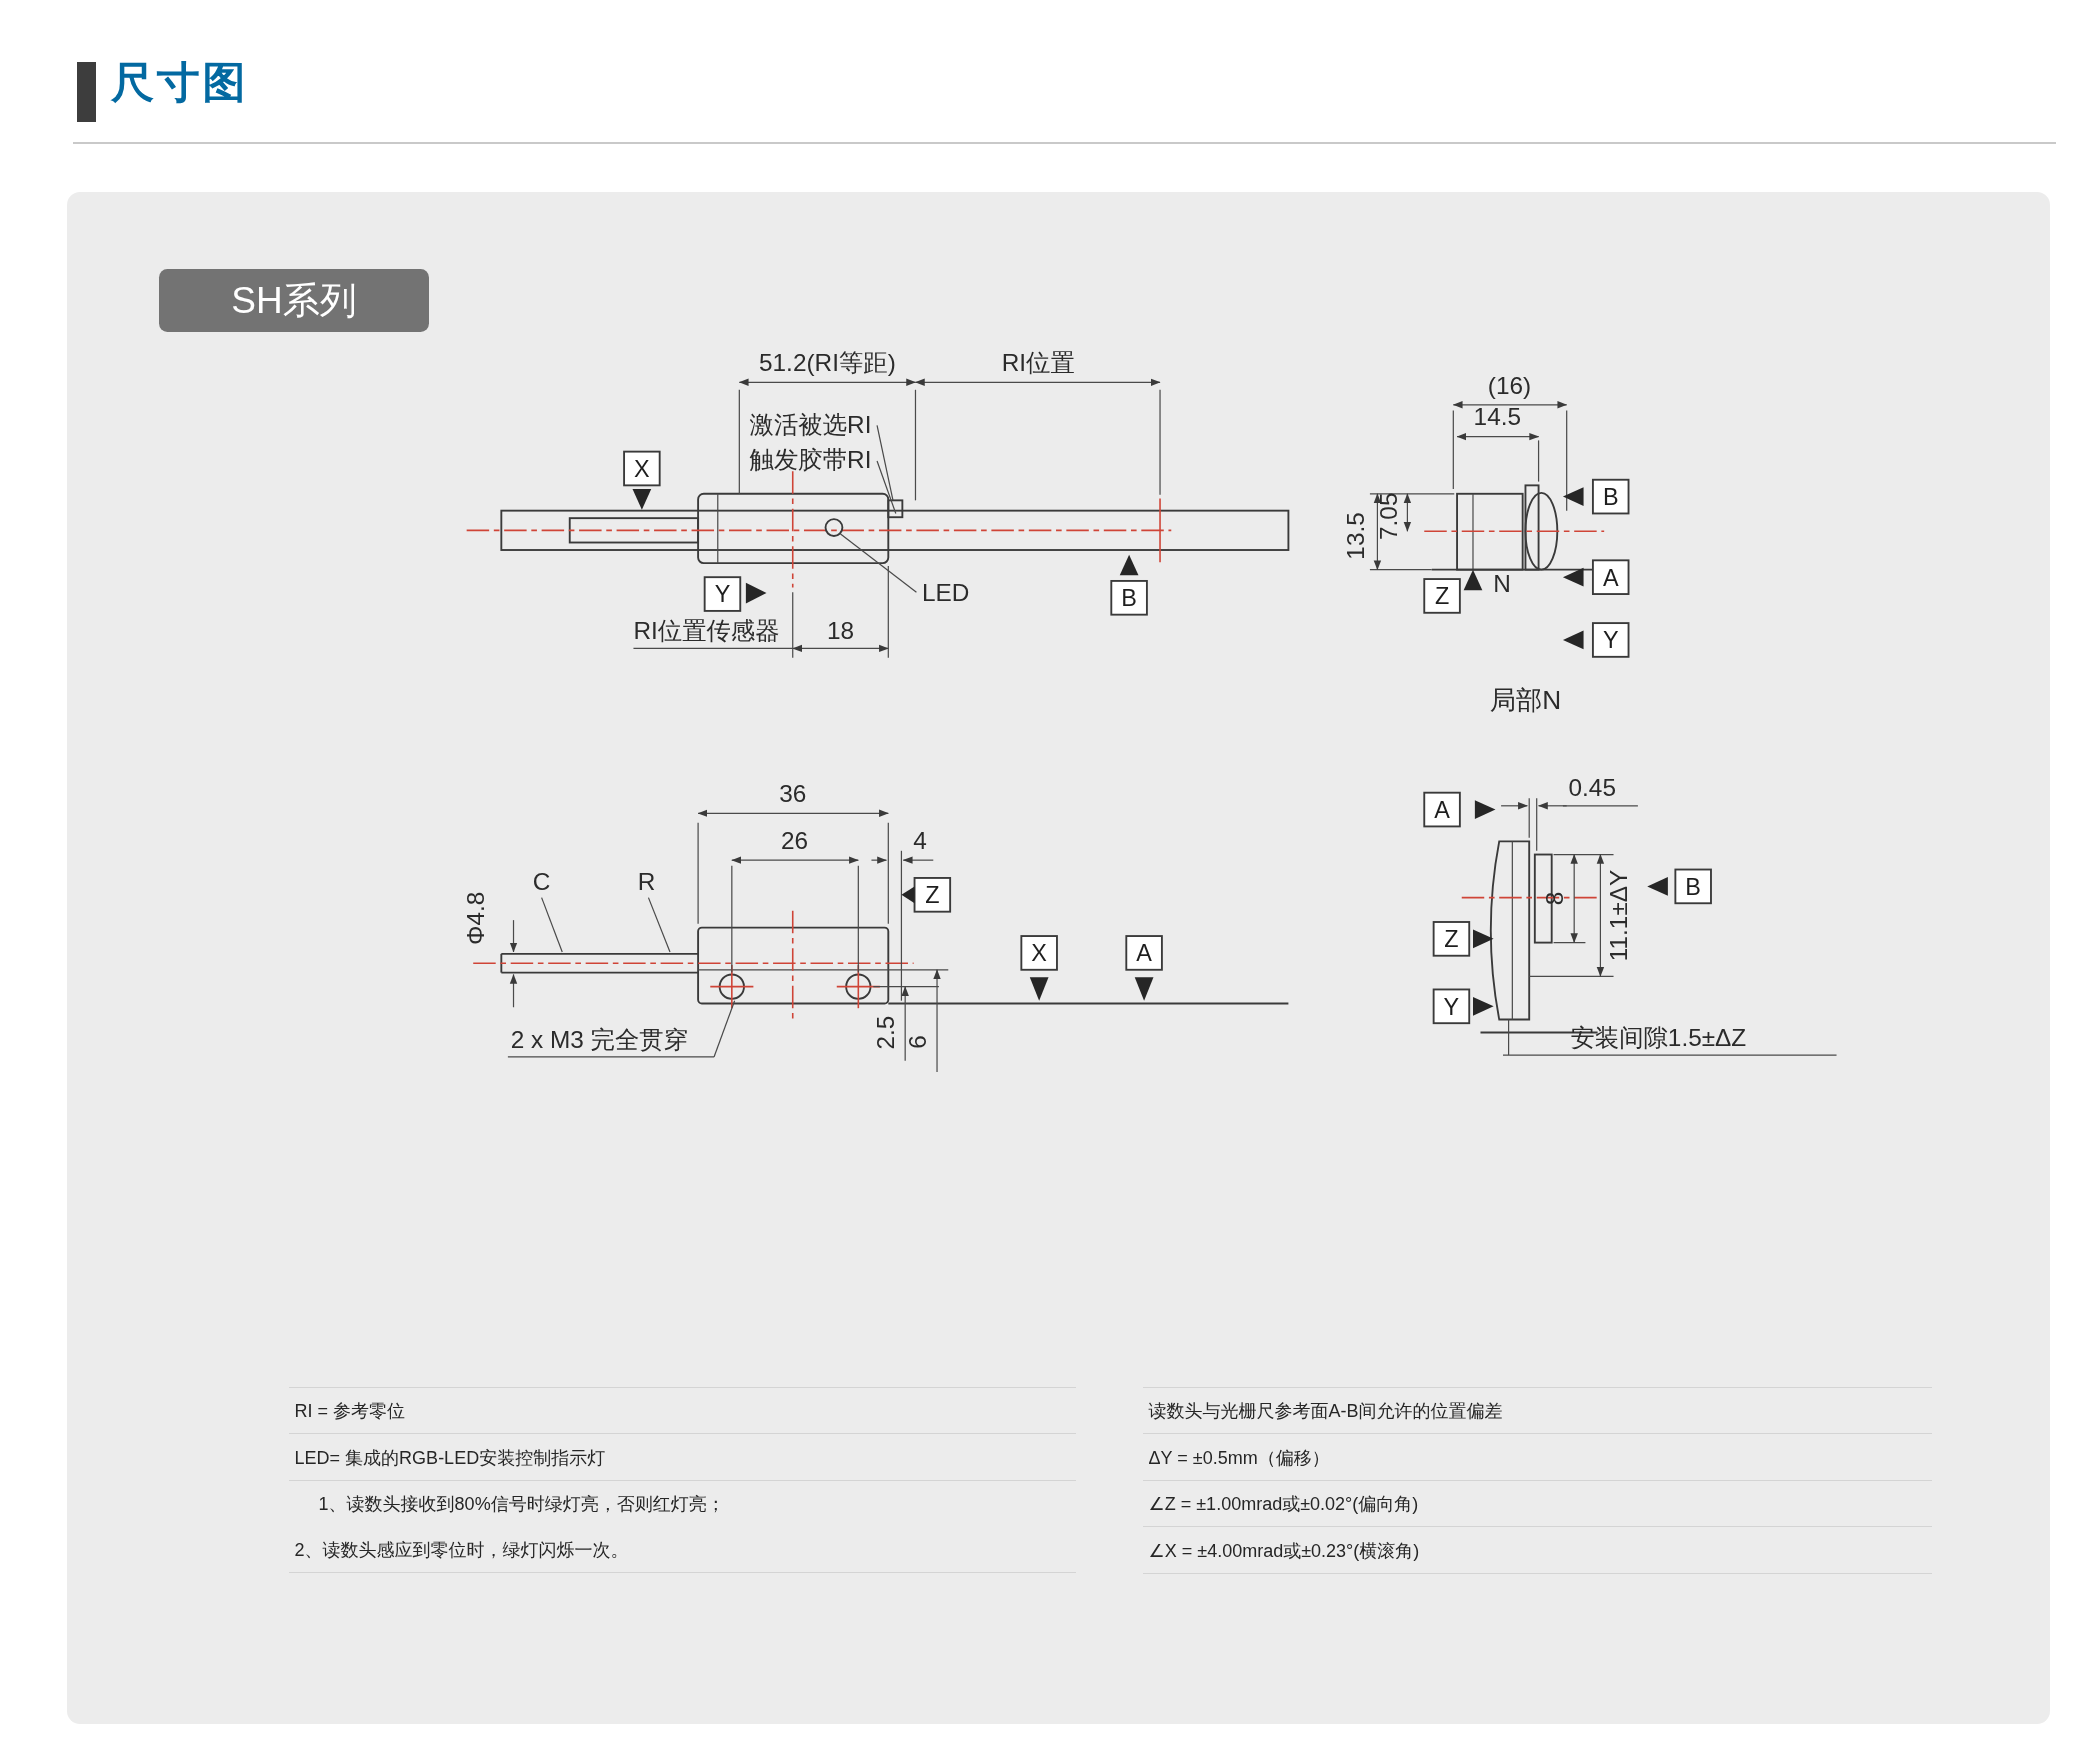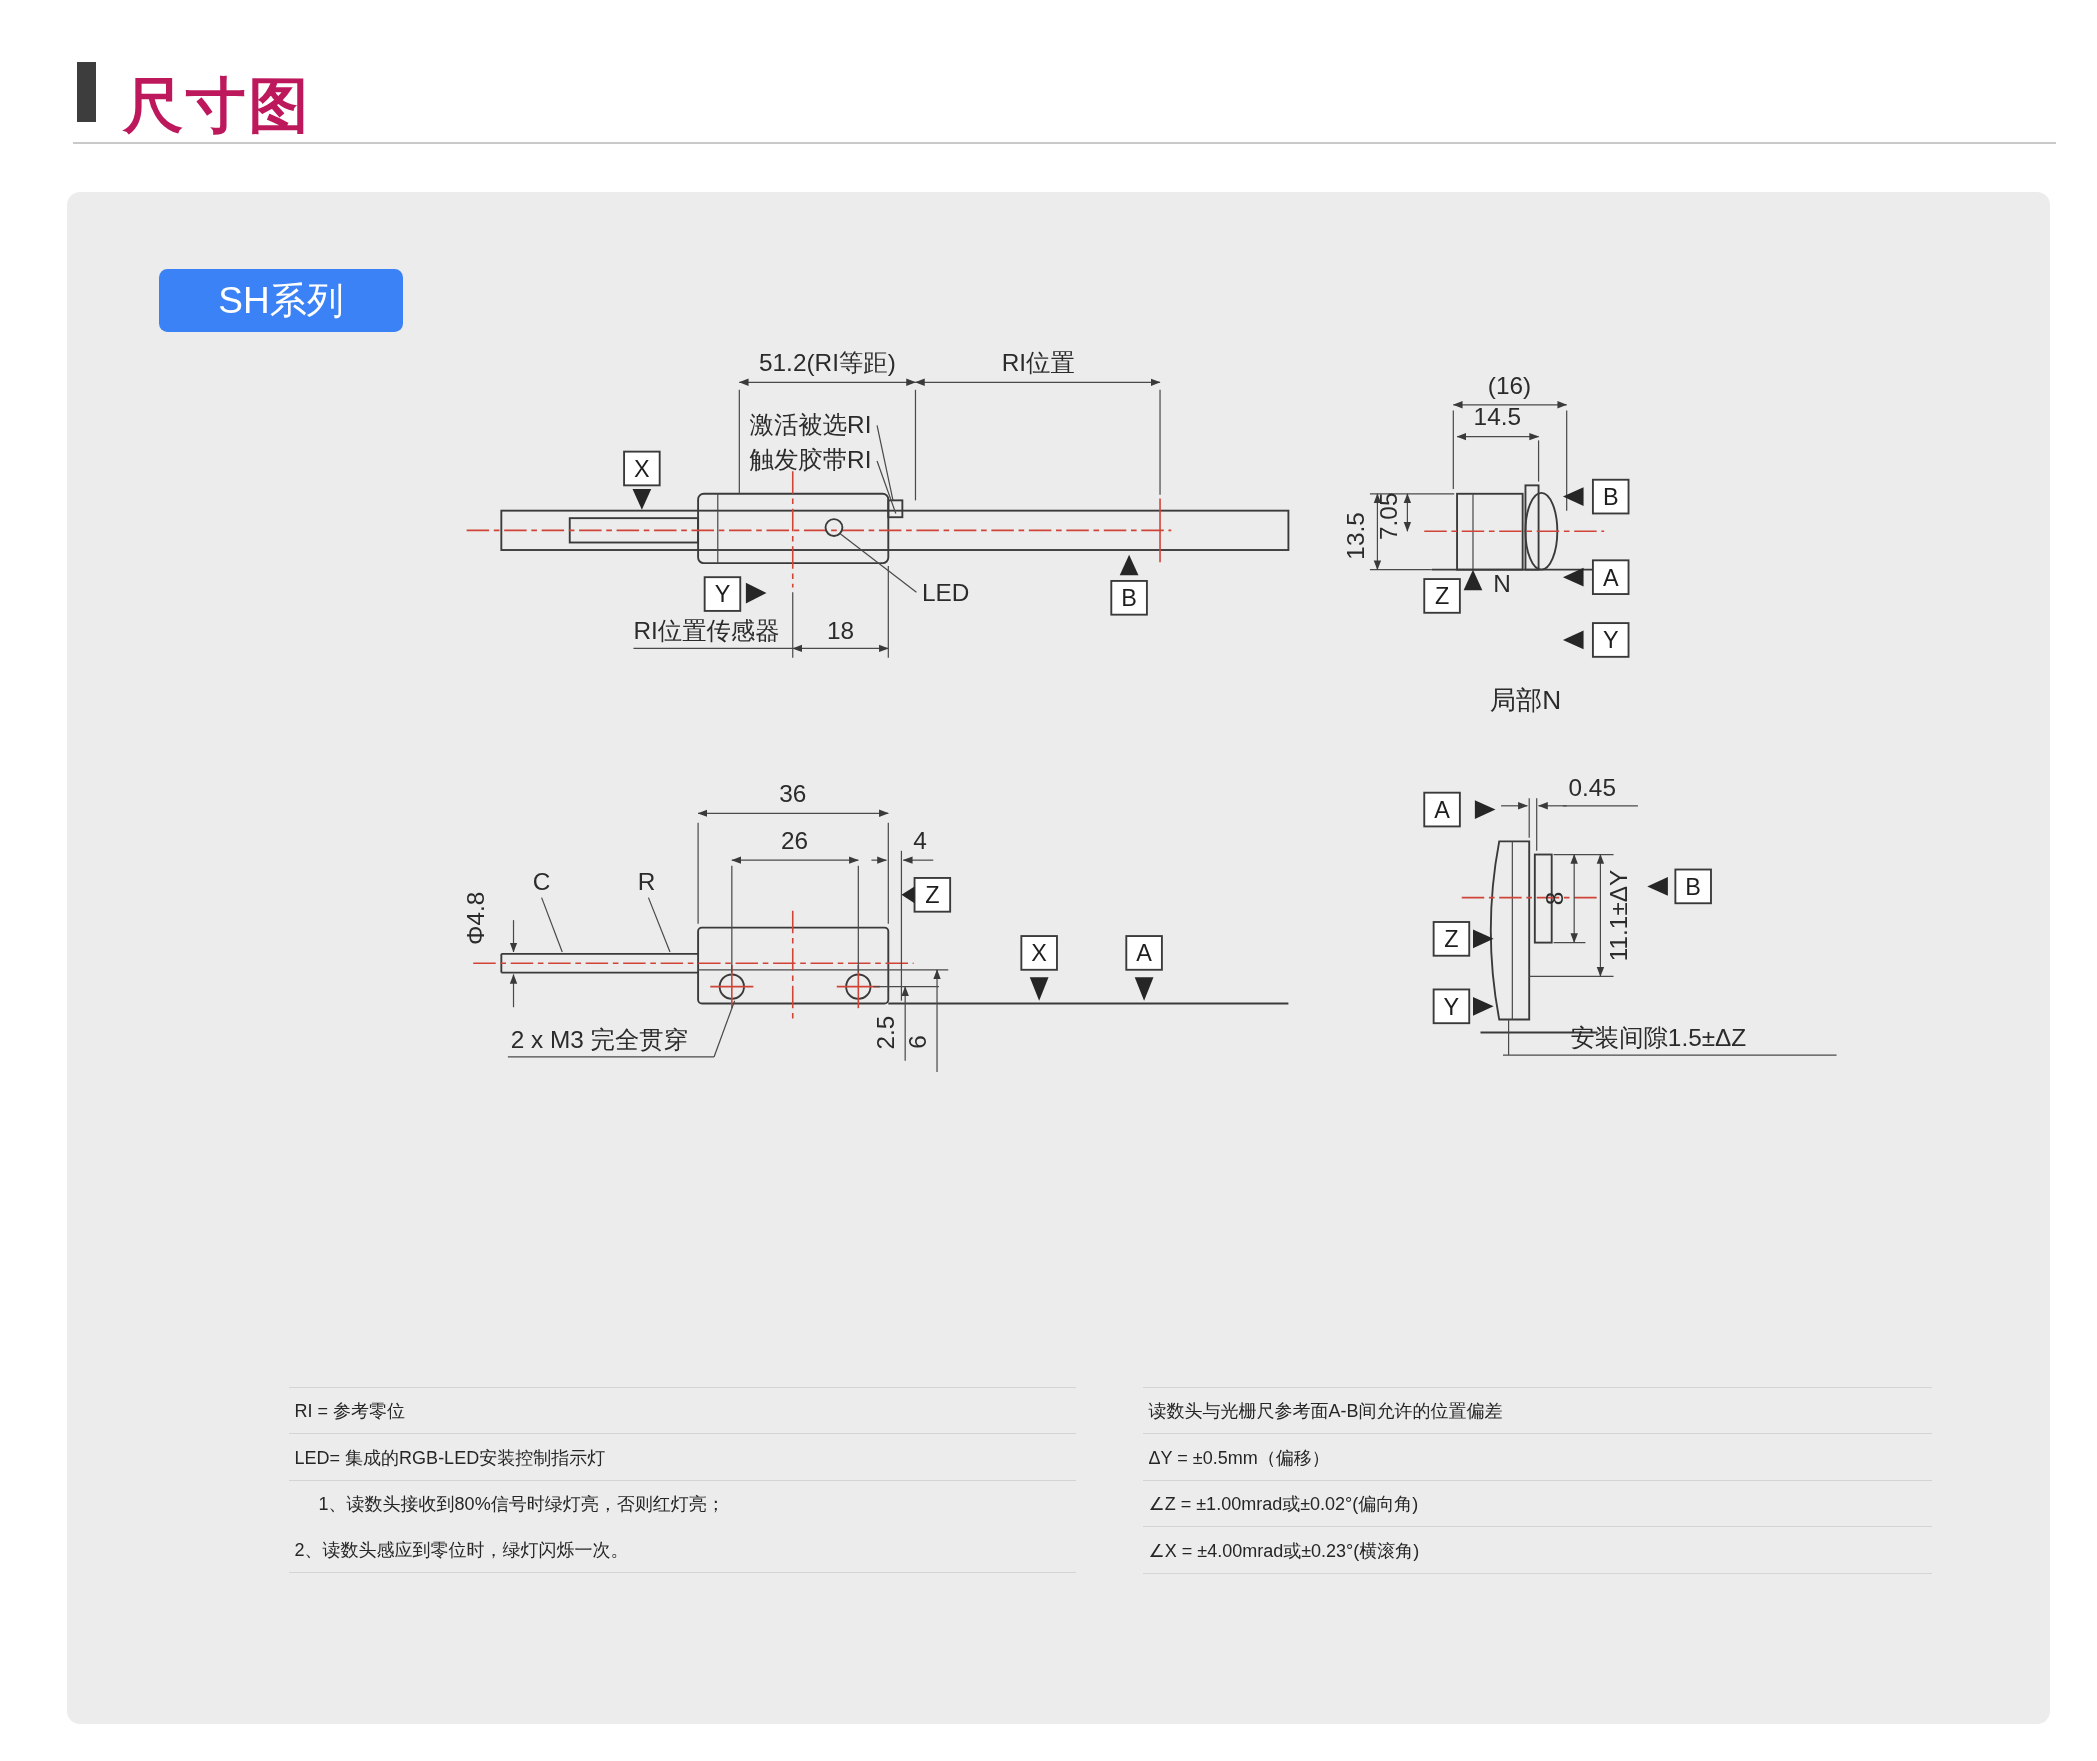--- a/index.html
+++ b/index.html
@@ -2,25 +2,25 @@
 <html style="font-size:15px"><head>
 <meta charset="utf-8">
 <style>
   html,body{margin:0;padding:0;}
   body{
     width:2098px;height:1761px;position:relative;background:#ffffff;
     font-family:"Liberation Sans", sans-serif;color:#222;
     overflow:hidden;
   }
   .accent{position:absolute;left:77px;top:62px;width:19px;height:60px;background:#3d3d3d;}
-  .page-title{position:absolute;left:111px;top:54px;font-size:60px;font-weight:700;color:#be185d;letter-spacing:2.8px;margin:12px;}
+  .page-title{position:absolute;left:111px;top:54px;font-size:43px;font-weight:700;color:#0369a1;letter-spacing:2.8px;margin:0;}
   .rule{position:absolute;left:73px;top:142px;width:1983px;height:1.9px;background:#c9c9c9;}
   .card{position:absolute;left:67px;top:192px;width:1983px;height:1532px;background:#ececec;border-radius:13px;}
   .badge{
-    position:absolute;left:159px;top:269px;width:244px;height:63px;background:#3b82f6;
+    position:absolute;left:159px;top:269px;width:270px;height:63px;background:#737373;
     border-radius:8.4px;color:#ffffff;font-size:37px;text-align:center;line-height:63px;
   }
   svg.draw{position:absolute;left:0;top:0;pointer-events:none;}
   
   .ln{stroke:#3a3a3a;stroke-width:2;fill:none;}
   .tn{stroke:#4a4a4a;stroke-width:1.3;fill:none;}
   .dm{stroke:#4a4a4a;stroke-width:1.3;fill:none;}
   .rd{stroke:#cf4437;stroke-width:1.7;fill:none;}
   .rc{stroke-dasharray:24 5 6 5;}
   .bx{fill:#ffffff;stroke:#3a3a3a;stroke-width:2;}

